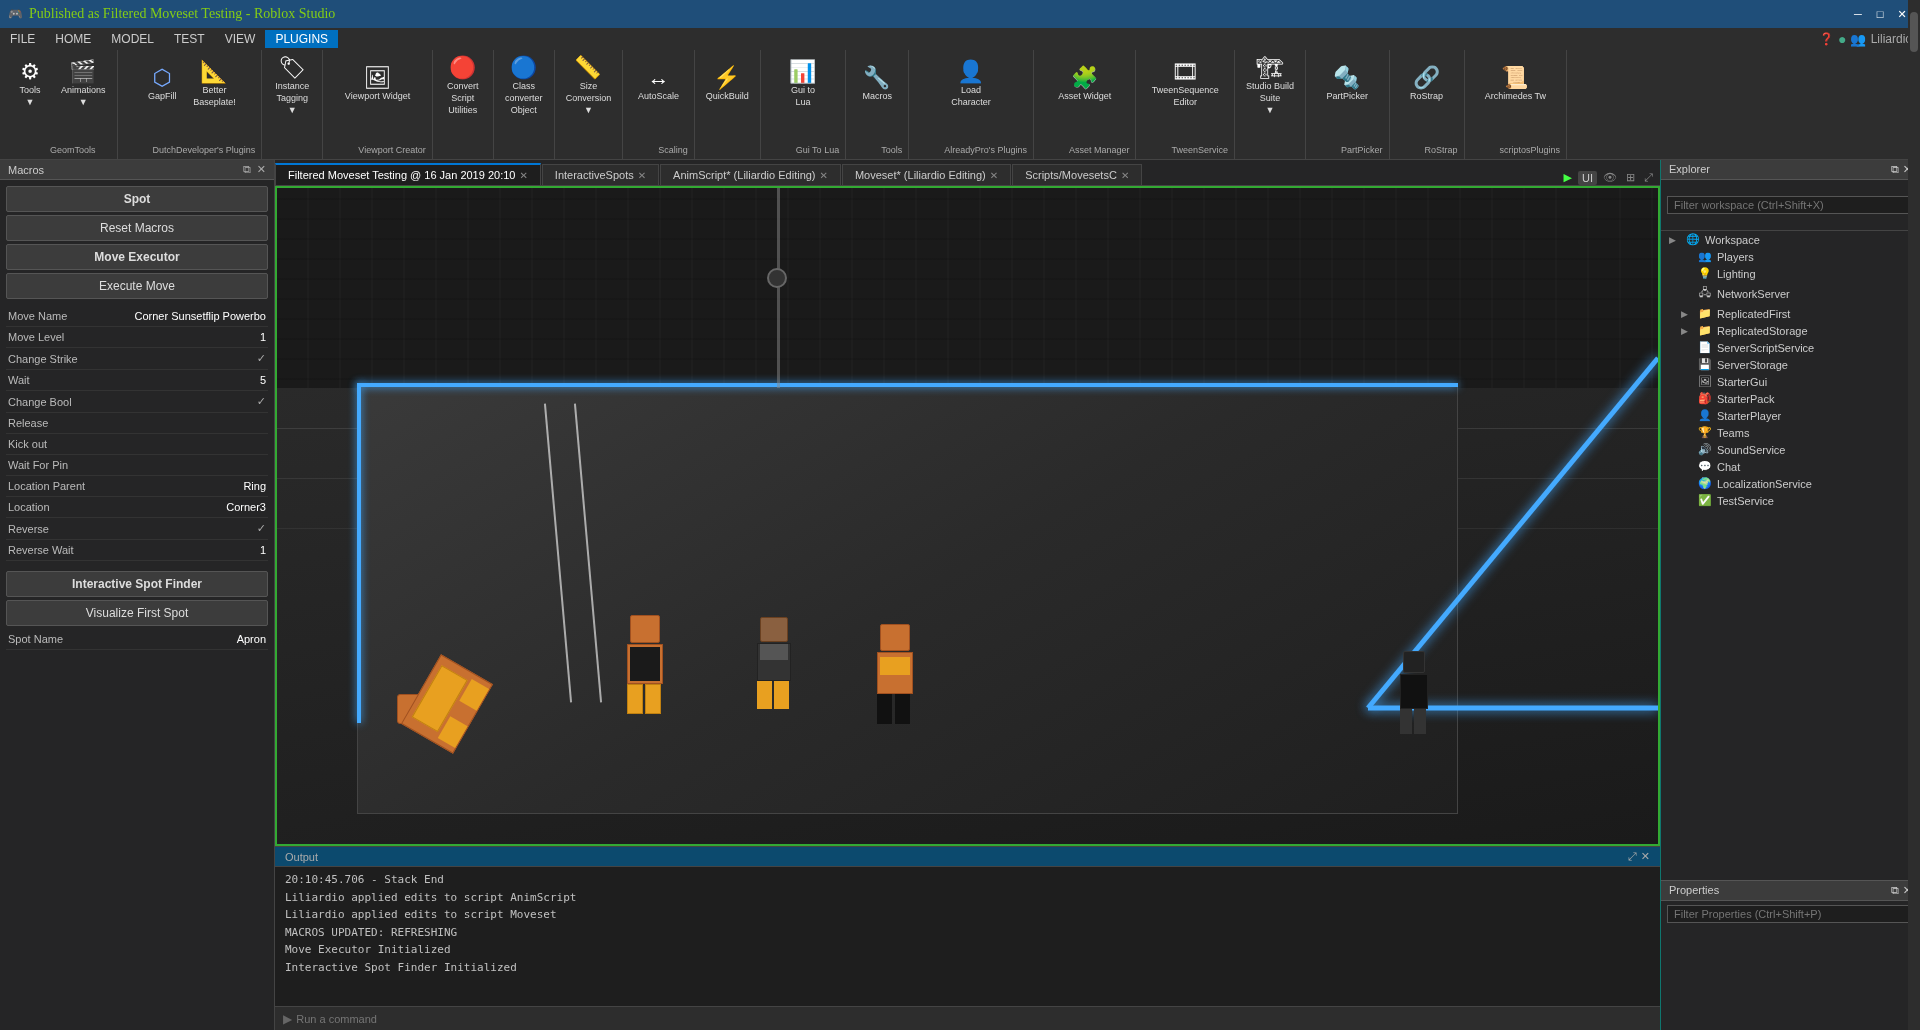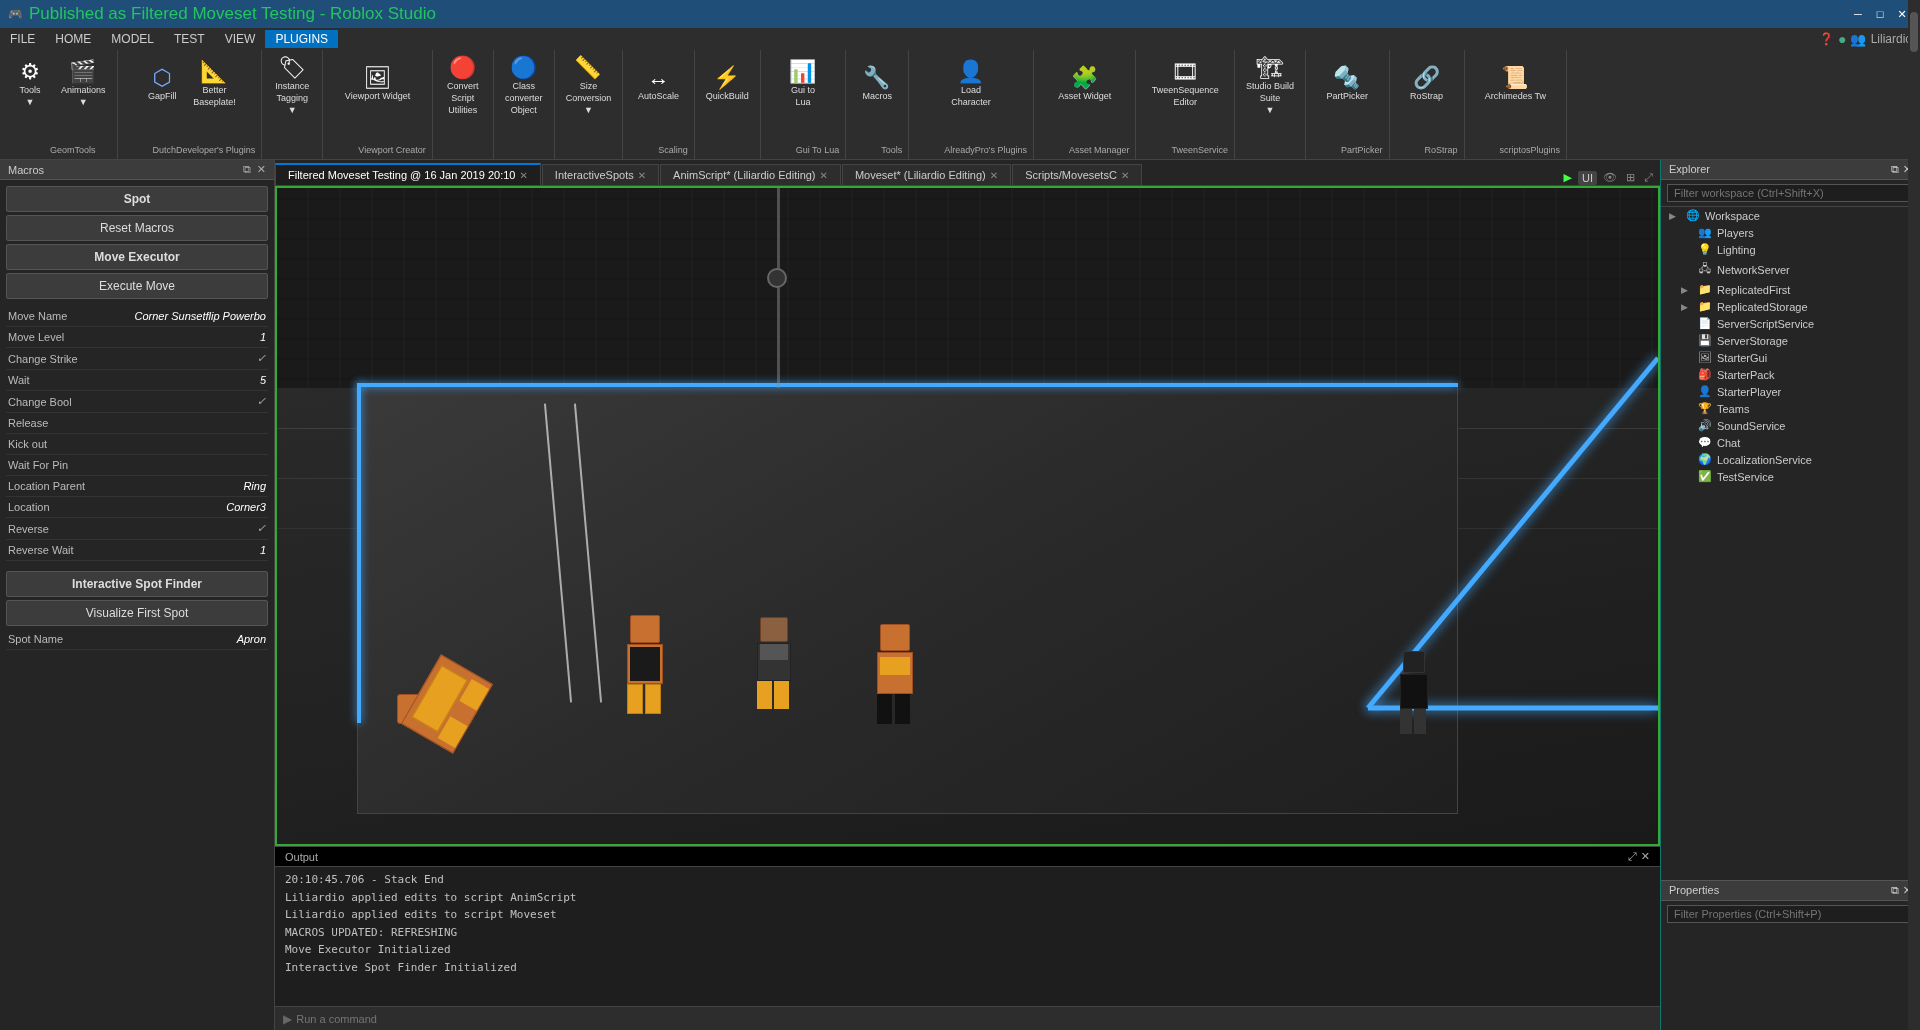--- a/index.html
+++ b/index.html
@@ -3,21 +3,21 @@
   <meta charset="utf-8">
   <style>
     * { margin: 0; padding: 0; box-sizing: border-box; }
     body { width: 1920px; height: 1030px; background: #1e1e1e; font-family: 'Segoe UI', Arial, sans-serif; overflow: hidden; color: #fff; font-size: 12px; }
 
     
     #titlebar {
       width: 100%; height: 28px; background: #1f4e79; display: flex; align-items: center; justify-content: space-between; padding: 0 8px;
     }
     #titlebar-left { display: flex; align-items: center; gap: 6px; }
-    #titlebar-title { color: #22c55e; font-size: 17px; }
+    #titlebar-title { color: #84cc16; font-size: 14px; font-family: Liberation Serif, serif; }
     #titlebar-controls { display: flex; gap: 2px; }
     #titlebar-controls span { width: 20px; height: 20px; display: flex; align-items: center; justify-content: center; cursor: pointer; color: #fff; font-size: 11px; }
 
     
     #menubar {
       width: 100%; height: 22px; background: #2d2d2d; display: flex; align-items: center;
     }
     .menu-item { padding: 2px 10px; color: #ccc; cursor: pointer; font-size: 12px; }
     .menu-item.active { background: #0070c0; color: #fff; }
 
@@ -52,21 +52,21 @@
     .macros-content { flex: 1; overflow-y: auto; padding: 6px; }
     .macro-section { margin-bottom: 4px; }
     .macro-btn {
       width: 100%; background: #3c3c3c; border: 1px solid #555; color: #ddd; padding: 5px 10px; cursor: pointer; font-size: 12px; border-radius: 2px; margin-bottom: 3px; text-align: center;
     }
     .macro-btn.bold { font-weight: bold; }
     .macro-row {
       display: flex; align-items: center; justify-content: space-between; padding: 4px 2px; border-bottom: 1px solid #333; font-size: 11px; color: #ccc;
     }
     .macro-row .key { color: #bbb; flex: 1; }
-    .macro-row .val { color: #fff; text-align: right; font-style: italic; }
+    .macro-row .val { color: #fff; text-align: right; }
     .macro-row .check { color: #aaa; }
 
     
     #center { flex: 1; display: flex; flex-direction: column; }
 
     
     #tabs {
       height: 26px; background: #252526; display: flex; align-items: flex-end; border-bottom: 1px solid #444;
     }
     .tab {
@@ -82,33 +82,33 @@
     #scene {
       width: 100%; height: 100%; position: relative; background: linear-gradient(180deg, #2a2a2a 0%, #1a1a1a 100%);
       overflow: hidden;
     }
 
     
     #output-panel {
       height: 160px; background: #1e1e1e; border-top: 1px solid #444;
     }
     #output-header {
-      padding: 3px 10px; background: #000000; border-bottom: 1px solid #444; font-size: 11px; color: #aaa; display: flex; align-items: center; justify-content: space-between;
+      padding: 3px 10px; background: #0c4a6e; border-bottom: 1px solid #444; font-size: 11px; color: #aaa; display: flex; align-items: center; justify-content: space-between;
     }
     #output-content { padding: 4px 10px; font-size: 11px; color: #aaa; line-height: 1.6; overflow-y: auto; height: calc(100% - 24px); font-family: 'Consolas', monospace; }
     #output-content .output-line { color: #c0c0c0; }
 
     
     #cmdbar { height: 24px; background: #2d2d2d; border-top: 1px solid #444; display: flex; align-items: center; padding: 0 8px; }
     #cmdbar input { background: transparent; border: none; color: #888; font-size: 11px; outline: none; width: 100%; }
 
     
     #right-panel { width: 260px; min-width: 260px; background: #252526; border-left: 1px solid #0f766e; display: flex; flex-direction: column; }
     #explorer-header { background: #3c3c3c; padding: 3px 8px; font-size: 11px; color: #ccc; display: flex; justify-content: space-between; border-bottom: 1px solid #555; }
-    #explorer-filter { padding: 4px 6px; border-bottom: 1px solid #444; }
+    #explorer-filter { padding: 16px 6px; border-bottom: 1px solid #444; }
     #explorer-filter input { width: 100%; background: #1e1e1e; border: 1px solid #555; color: #ccc; padding: 2px 6px; font-size: 11px; outline: none; }
     #explorer-tree { flex: 1; overflow-y: auto; }
     .tree-item { display: flex; align-items: center; gap: 4px; padding: 2px 8px; cursor: pointer; font-size: 11px; color: #ccc; }
     .tree-item .arrow { width: 12px; color: #888; font-size: 9px; }
     .tree-item .icon { width: 16px; text-align: center; }
     .tree-indent { padding-left: 20px; }
     #properties-header { background: #3c3c3c; padding: 3px 8px; font-size: 11px; color: #ccc; display: flex; justify-content: space-between; border-bottom: 1px solid #555; border-top: 1px solid #555; }
     #properties-filter { padding: 4px 6px; }
     #properties-filter input { width: 100%; background: #1e1e1e; border: 1px solid #555; color: #ccc; padding: 2px 6px; font-size: 11px; outline: none; }
     #properties-panel { height: 150px; background: #252526; }

